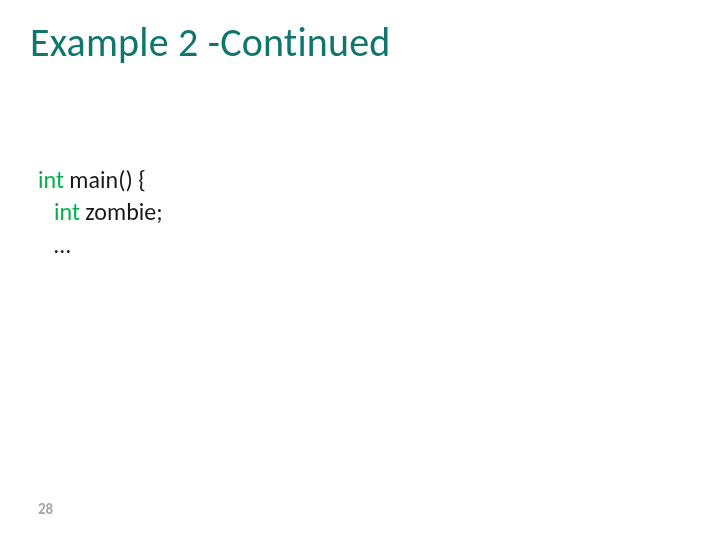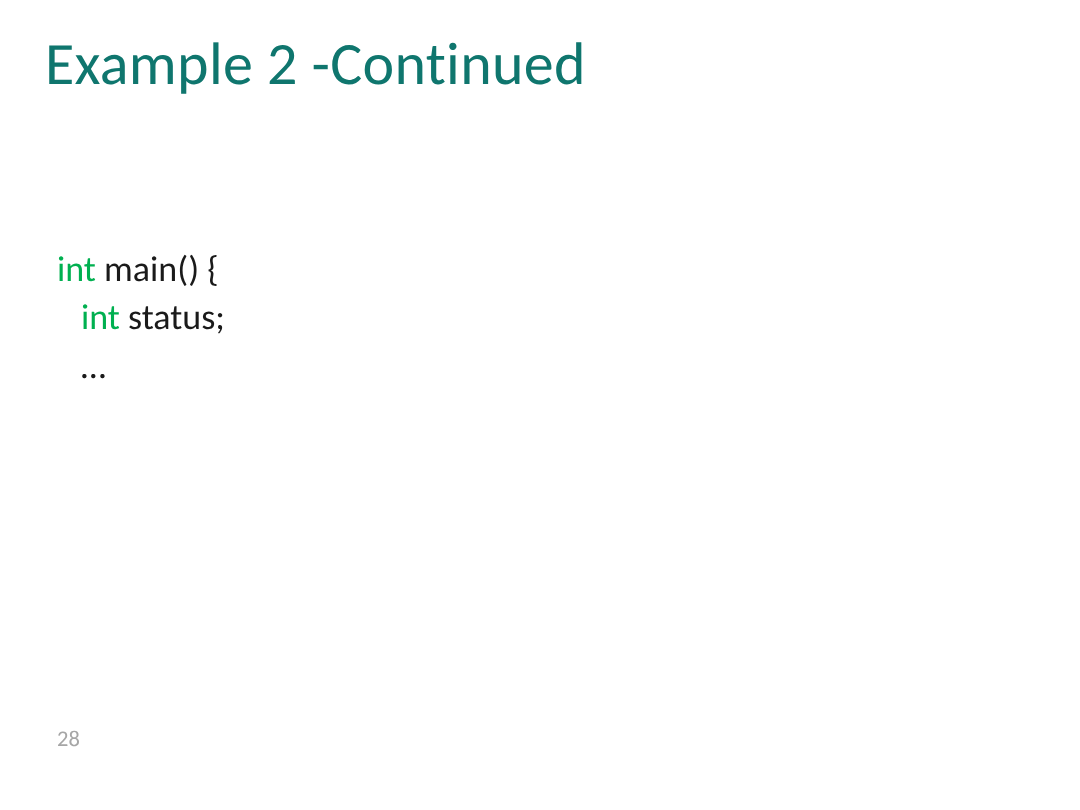--- a/index.html
+++ b/index.html
@@ -41,34 +41,35 @@
   .line {
     white-space: pre;
   }
   .kw {
     color: #00b050; 
     font-weight: 400;
   }
   .page-num {
     position: absolute;
     left: 38px;
-    bottom: 38px;
+    bottom: 22px;
     font-size: 15px;
     color: #a6a6a6;
+    font-weight: bold;
   }
   .ind { display:inline-block; width:16px; }
 </style>
 </head>
 <body>
 
 <div class="slide">
 
   <div class="title">Example 2 -Continued</div>
 
   <div class="body">
     <div class="line"><span class="kw">int</span><span> main() {</span></div>
-    <div class="line"><span class="ind"></span><span class="kw">int</span><span> status;</span></div>
+    <div class="line"><span class="ind"></span><span class="kw">int</span><span> zombie;</span></div>
     <div class="line"><span class="ind"></span><span>…</span></div>
   </div>
 
   <div class="page-num">28</div>
 
 </div>
 
 </body></html>

